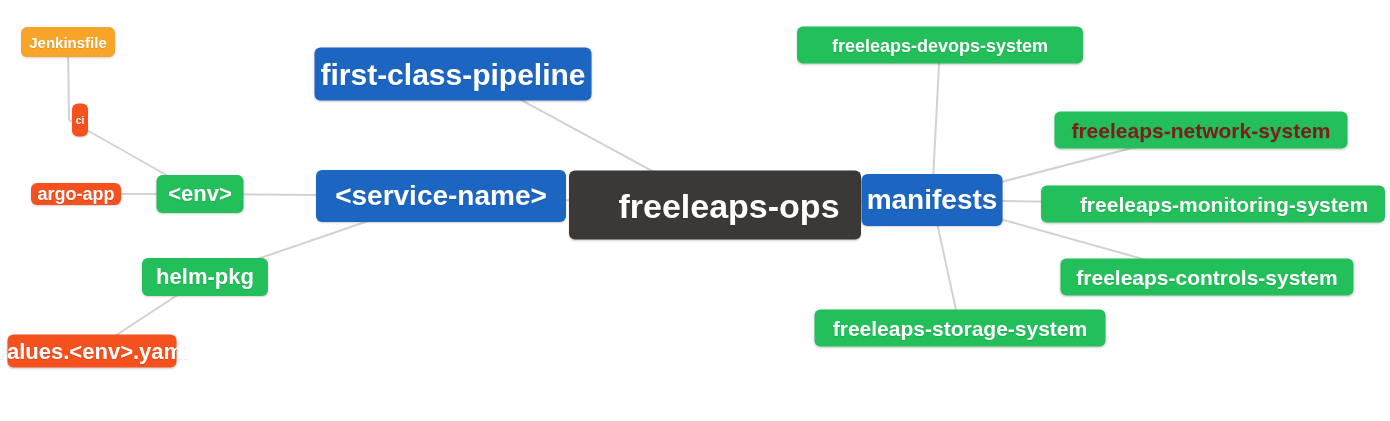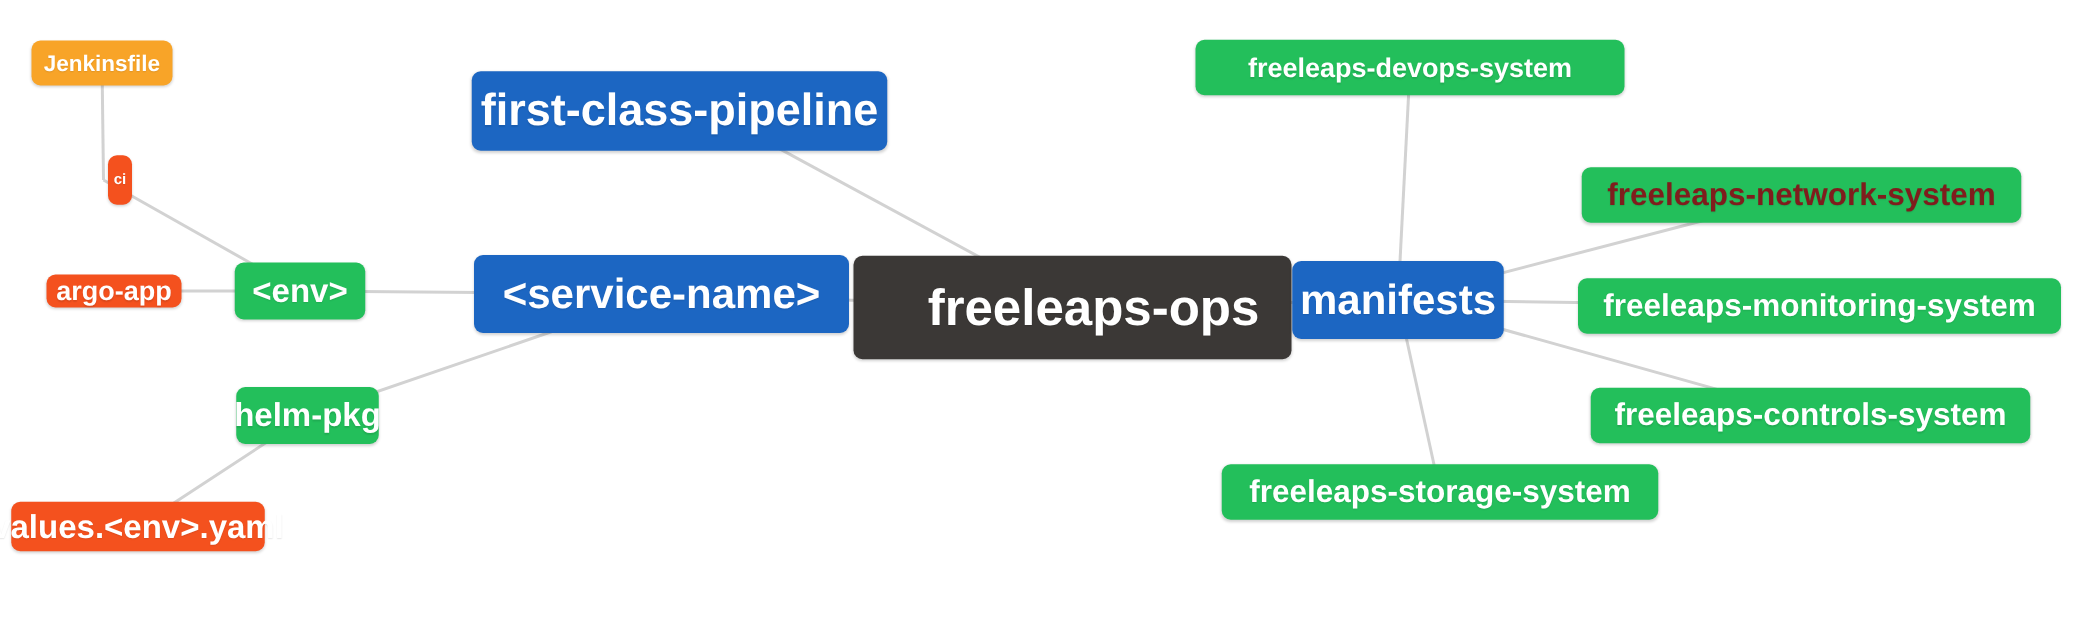--- a/index.html
+++ b/index.html
@@ -57,25 +57,25 @@
       <line x1="932" y1="200" x2="1201" y2="130" stroke="#d2d2d2" stroke-width="2"></line>
       <line x1="932" y1="200" x2="1213" y2="204" stroke="#d2d2d2" stroke-width="2"></line>
       <line x1="932" y1="200" x2="1207" y2="277" stroke="#d2d2d2" stroke-width="2"></line>
       <line x1="932" y1="200" x2="960" y2="328" stroke="#d2d2d2" stroke-width="2"></line>
     </svg>
   <div id="node-layer">
       <div class="node" style="left: 68px; top: 42px; width: 94px; height: 30px; font-size: 15px; background: rgb(248, 164, 40); color: rgb(255, 255, 255);">Jenkinsfile</div>
       <div class="node" style="left: 80px; top: 120px; width: 16px; height: 33px; font-size: 10px; background: rgb(244, 81, 30); color: rgb(255, 255, 255);">ci</div>
       <div class="node" style="left: 76px; top: 194px; width: 90px; height: 22px; font-size: 18px; background: rgb(244, 81, 30); color: rgb(255, 255, 255);">argo-app</div>
       <div class="node" style="left: 200px; top: 194px; width: 87px; height: 38px; font-size: 22px; background: rgb(35, 191, 91); color: rgb(255, 255, 255);">&lt;env&gt;</div>
-      <div class="node" style="left: 205px; top: 277px; width: 95px; height: 38px; font-size: 22px; background: rgb(35, 191, 91); color: rgb(255, 255, 255);">helm-pkg</div>
+      <div class="node" style="left: 205px; top: 277px; width: 126px; height: 38px; font-size: 22px; background: rgb(35, 191, 91); color: rgb(255, 255, 255);">helm-pkg</div>
       <div class="node" style="left: 92px; top: 351px; width: 169px; height: 33px; font-size: 22px; background: rgb(244, 81, 30); color: rgb(255, 255, 255);">values.&lt;env&gt;.yaml</div>
       <div class="node" style="left: 453px; top: 63px; width: 277px; height: 53px; font-size: 30px; background: rgb(28, 102, 194); color: rgb(255, 255, 255); margin-top: 11px;">first-class-pipeline</div>
       <div class="node" style="left: 441px; top: 196px; width: 250px; height: 52px; font-size: 28px; background: rgb(28, 102, 194); color: rgb(255, 255, 255);">&lt;service-name&gt;</div>
       <div class="node" style="left: 715px; top: 205px; width: 264px; height: 69px; font-size: 34px; background: rgb(59, 56, 54); color: rgb(255, 255, 255); padding-left: 28px;">freeleaps-ops</div>
       <div class="node" style="left: 932px; top: 200px; width: 141px; height: 52px; font-size: 28px; background: rgb(28, 102, 194); color: rgb(255, 255, 255);">manifests</div>
       <div class="node" style="left: 940px; top: 45px; width: 286px; height: 37px; font-size: 18px; background: rgb(35, 191, 91); color: rgb(255, 255, 255);">freeleaps-devops-system</div>
       <div class="node" style="left: 1201px; top: 130px; width: 293px; height: 37px; font-size: 21px; background: rgb(35, 191, 91); color: #7f1d1d;">freeleaps-network-system</div>
-      <div class="node" style="left: 1213px; top: 204px; width: 322px; height: 37px; font-size: 21px; background: rgb(35, 191, 91); color: rgb(255, 255, 255);">freeleaps-monitoring-system</div>
+      <div class="node" style="left: 1213px; top: 204px; width: 322px; height: 37px; font-size: 21px; background: rgb(35, 191, 91); color: rgb(255, 255, 255); padding-left: 22px;">freeleaps-monitoring-system</div>
       <div class="node" style="left: 1207px; top: 277px; width: 293px; height: 37px; font-size: 21px; background: rgb(35, 191, 91); color: rgb(255, 255, 255);">freeleaps-controls-system</div>
       <div class="node" style="left: 960px; top: 328px; width: 291px; height: 37px; font-size: 21px; background: rgb(35, 191, 91); color: rgb(255, 255, 255);">freeleaps-storage-system</div>
     </div>
 </div>
 
 </body></html>

